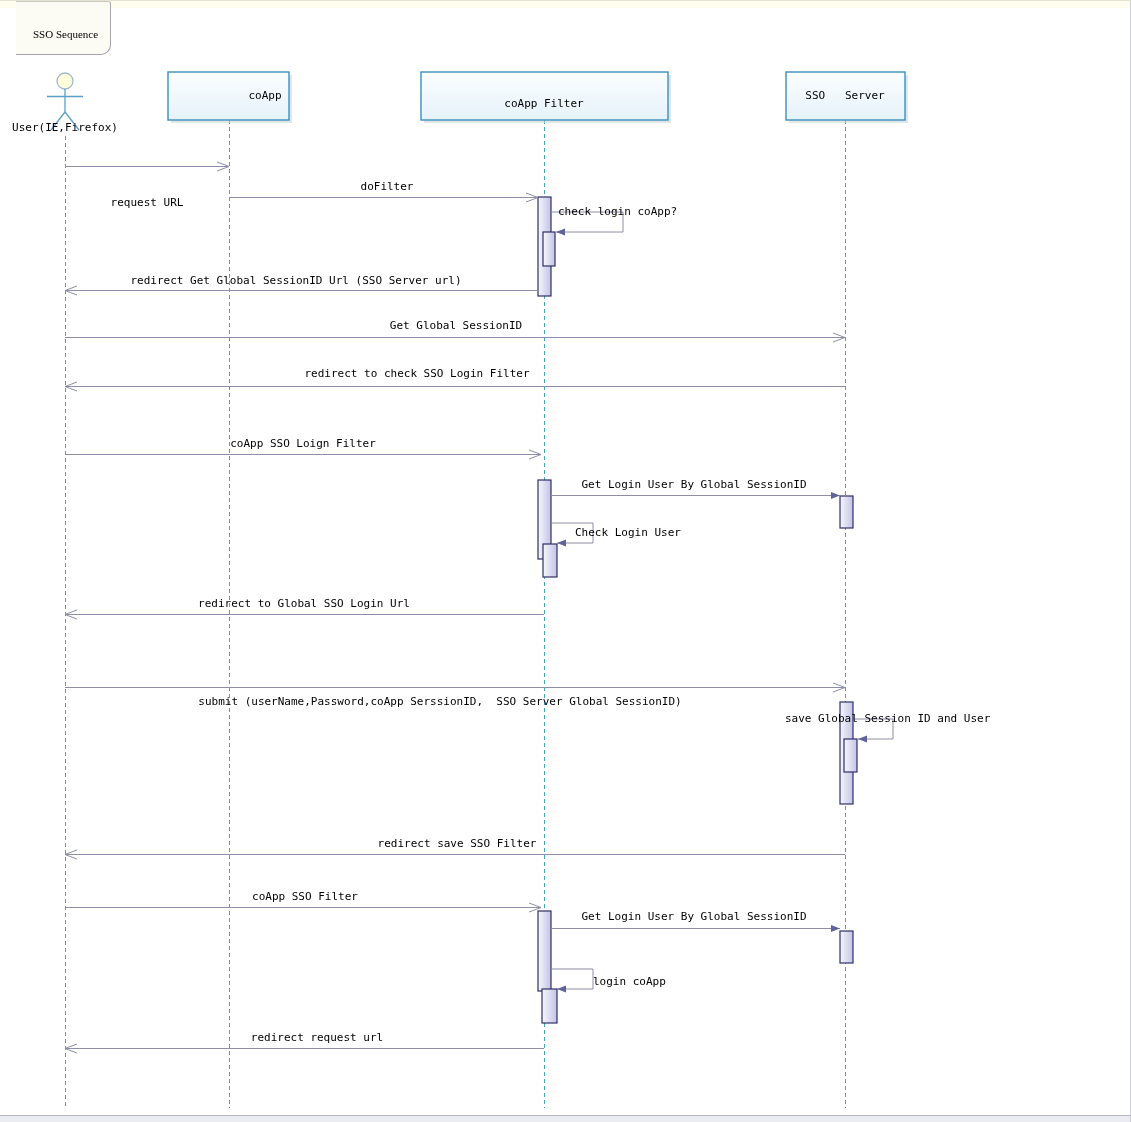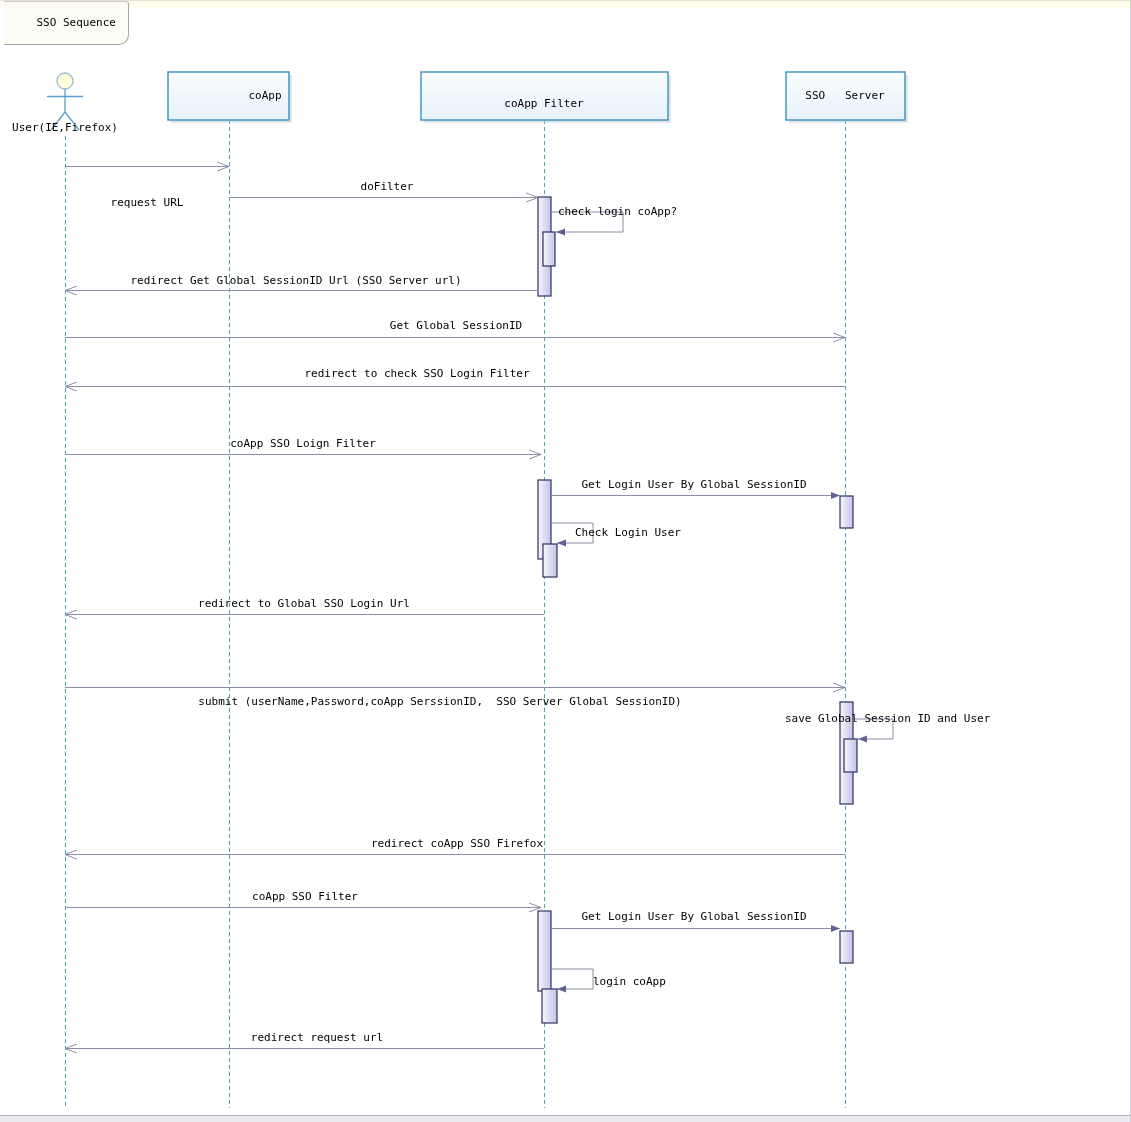--- a/index.html
+++ b/index.html
@@ -11,26 +11,26 @@
   }
   .top-strip {
     position:absolute; top:0; left:0; width:100%; height:7px;
     background:#fffdee; z-index:1;
   }
   .bottom-strip {
     position:absolute; bottom:0; left:0; width:100%; height:6px;
     background:#ebebf2; border-top:1px solid #b6b6c2; z-index:4;
   }
   .tab {
-    position:absolute; top:0; left:4px; z-index:5;
+    position:absolute; top:0; left:16px; z-index:5;
     background:#fcfcf4;
     border:1px solid #a5a5ab; border-top:1px solid #c9c9c2; border-left:none;
     border-radius:0 3px 10px 0;
-    padding:1px 12px 2px 6px;
-    font-size:11px; color:#000; white-space:pre;
+    padding:14px 12px 2px 6px;
+    font-size:11px; color:#000; white-space:pre;font-family:Liberation Serif, serif;
   }
   #svg-layer { position:absolute; top:0; left:0; z-index:2; }
   #labels { position:absolute; top:0; left:0; width:100%; height:100%; z-index:3; pointer-events:none; }
   #labels div {
     position:absolute; font-size:11px; line-height:13px; color:#000;
     white-space:pre;
   }
   #labels div.center { transform:translateX(-50%); }
 </style>
 </head>
@@ -121,21 +121,21 @@
       <div class="center" style="left: 845px; top: 88px;">SSO   Server</div>
       <div class="center" style="left: 147px; top: 148px; margin-top: 47px;">request URL</div>
       <div class="center" style="left: 387px; top: 179px;">doFilter</div>
       <div class="center" style="left: 296px; top: 273px;">redirect Get Global SessionID Url (SSO Server url)</div>
       <div class="center" style="left: 456px; top: 318px;">Get Global SessionID</div>
       <div class="center" style="left: 417px; top: 366px;">redirect to check SSO Login Filter</div>
       <div class="center" style="left: 303px; top: 436px;">coApp SSO Loign Filter</div>
       <div class="center" style="left: 694px; top: 477px;">Get Login User By Global SessionID</div>
       <div class="center" style="left: 304px; top: 596px;">redirect to Global SSO Login Url</div>
       <div class="center" style="left: 440px; top: 694px;">submit (userName,Password,coApp SerssionID,  SSO Server Global SessionID)</div>
-      <div class="center" style="left: 457px; top: 836px;">redirect coApp SSO Firefox</div>
+      <div class="center" style="left: 457px; top: 836px;">redirect save SSO Filter</div>
       <div class="center" style="left: 305px; top: 889px;">coApp SSO Filter</div>
       <div class="center" style="left: 694px; top: 909px;">Get Login User By Global SessionID</div>
       <div class="center" style="left: 317px; top: 1030px; text-align: center;">redirect request url</div>
       <div style="left: 558px; top: 204px;">check login coApp?</div>
       <div style="left: 575px; top: 525px;">Check Login User</div>
       <div style="left: 785px; top: 711px;">save Global Session ID and User</div>
       <div style="left: 577px; top: 974px; margin-left: 16px;">login coApp</div>
     </div>
   <div class="bottom-strip"></div>
 </div>

